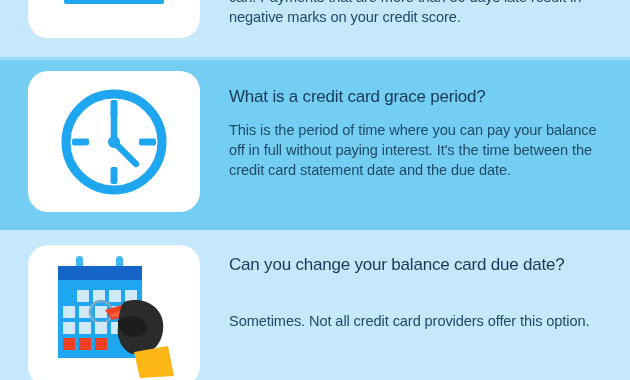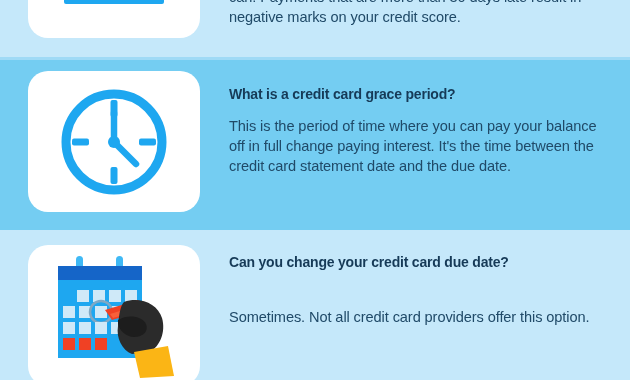--- a/index.html
+++ b/index.html
@@ -64,22 +64,22 @@
   .text-col {
     flex: 1 1 auto;
     padding-left: 29px;
     padding-right: 14px;
   }
   .section--top .text-col    { padding-top: 106px; }
   .section--mid .text-col    { padding-top: 26px; }
   .section--bottom .text-col { padding-top: 24px; }
 
   .q-heading {
-    font-size: 14px;
-    font-weight: bold;
+    font-size: 17px;
+    font-weight: normal;
     color: #163a57;
     line-height: 1.28;
     letter-spacing: -0.2px;
   }
   .q-body {
     font-size: 14.6px;
     font-weight: normal;
     color: #204a68;
     line-height: 1.37;
     letter-spacing: -0.1px;
@@ -131,21 +131,21 @@
 
           <line x1="59" y1="59" x2="59" y2="30" stroke="#1ea7f0" stroke-width="6.5" stroke-linecap="round"></line>
           <line x1="59" y1="59" x2="81" y2="81" stroke="#1ea7f0" stroke-width="6.5" stroke-linecap="round"></line>
           <circle cx="59" cy="59" r="6" fill="#1ea7f0"></circle>
         </svg>
       </span>
     </div>
 
     <div class="text-col">
       <div class="q-heading">What is a credit card grace period?</div>
-      <div class="q-body">This is the period of time where you can pay your balance off in full change paying interest. It's the time between the credit card statement date and the due date.</div>
+      <div class="q-body">This is the period of time where you can pay your balance off in full without paying interest. It's the time between the credit card statement date and the due date.</div>
     </div>
   </div>
 
   <div class="section section--bottom">
 
     <div class="icon-card">
       <span>
         <svg width="128" height="124" viewBox="0 0 128 124">
 
           <rect x="26" y="2" width="7" height="20" rx="3.5" fill="#3fb9f5"></rect>
@@ -184,18 +184,18 @@
                    L82 100 C72 96 66 84 68 72 C69 62 70 52 74 48 Z" fill="#2b2b2b"></path>
           <path d="M68 66 C78 60 92 62 96 70 C99 77 93 83 84 83
                    C76 83 69 76 68 70 Z" fill="#1d1d1d"></path>
 
           <path d="M84 98 L118 92 L124 122 L90 124 Z" fill="#fbb515"></path>
         </svg>
       </span>
     </div>
 
     <div class="text-col">
-      <div class="q-heading">Can you change your credit card due date?</div>
+      <div class="q-heading">Can you change your balance card due date?</div>
       <div class="q-body">Sometimes. Not all credit card providers offer this option.</div>
     </div>
   </div>
 
 </div>
 
 </body></html>

